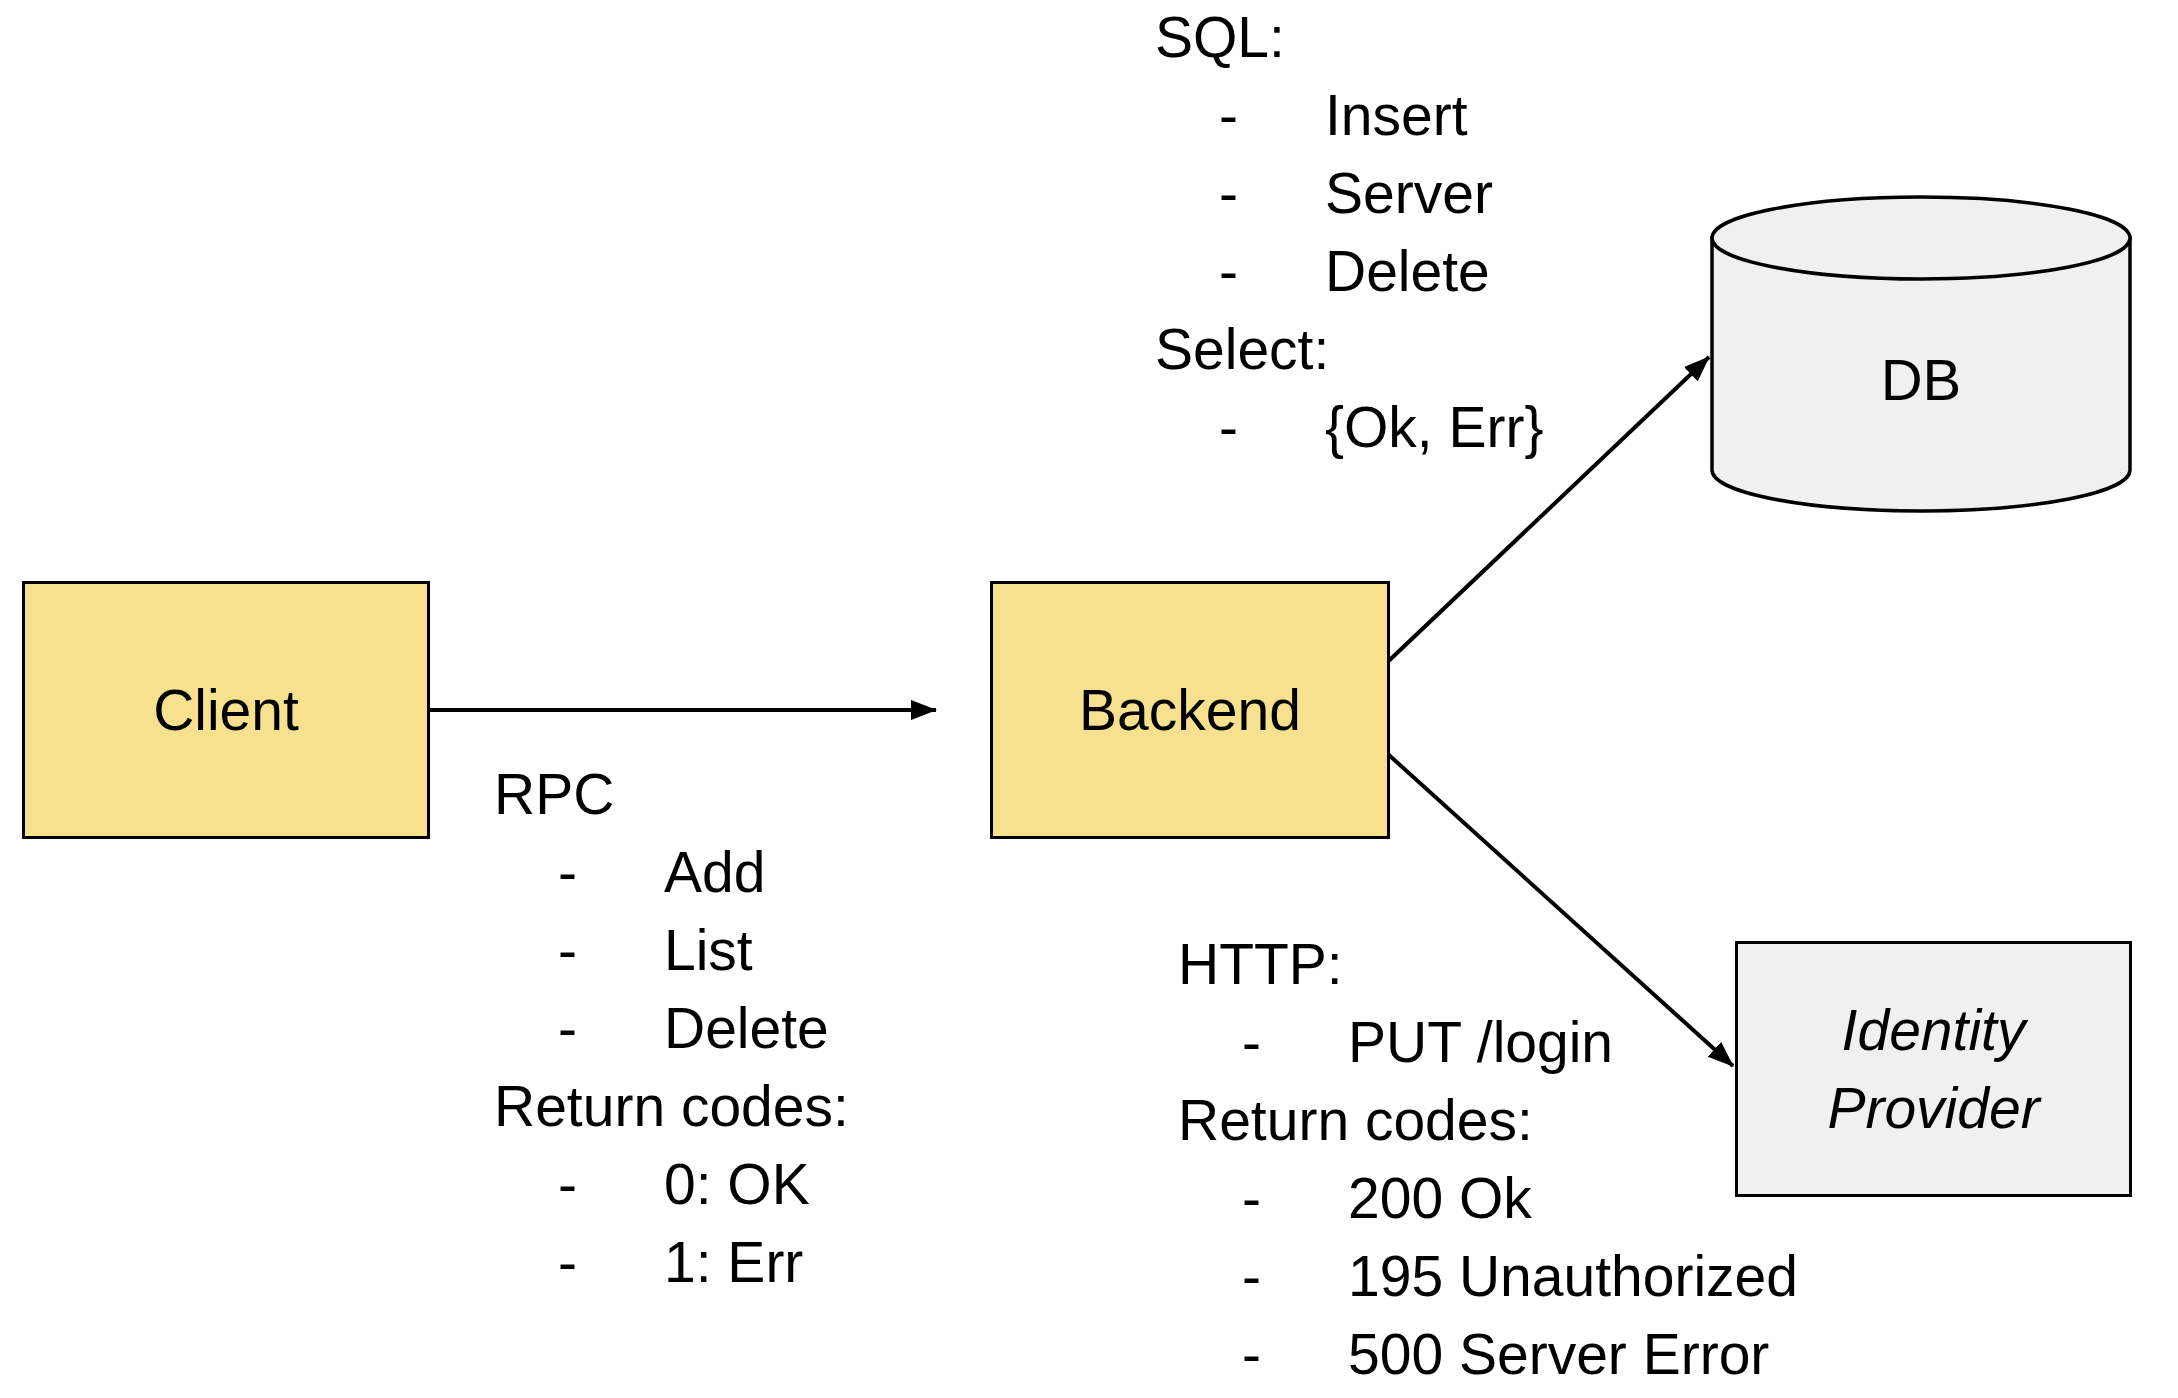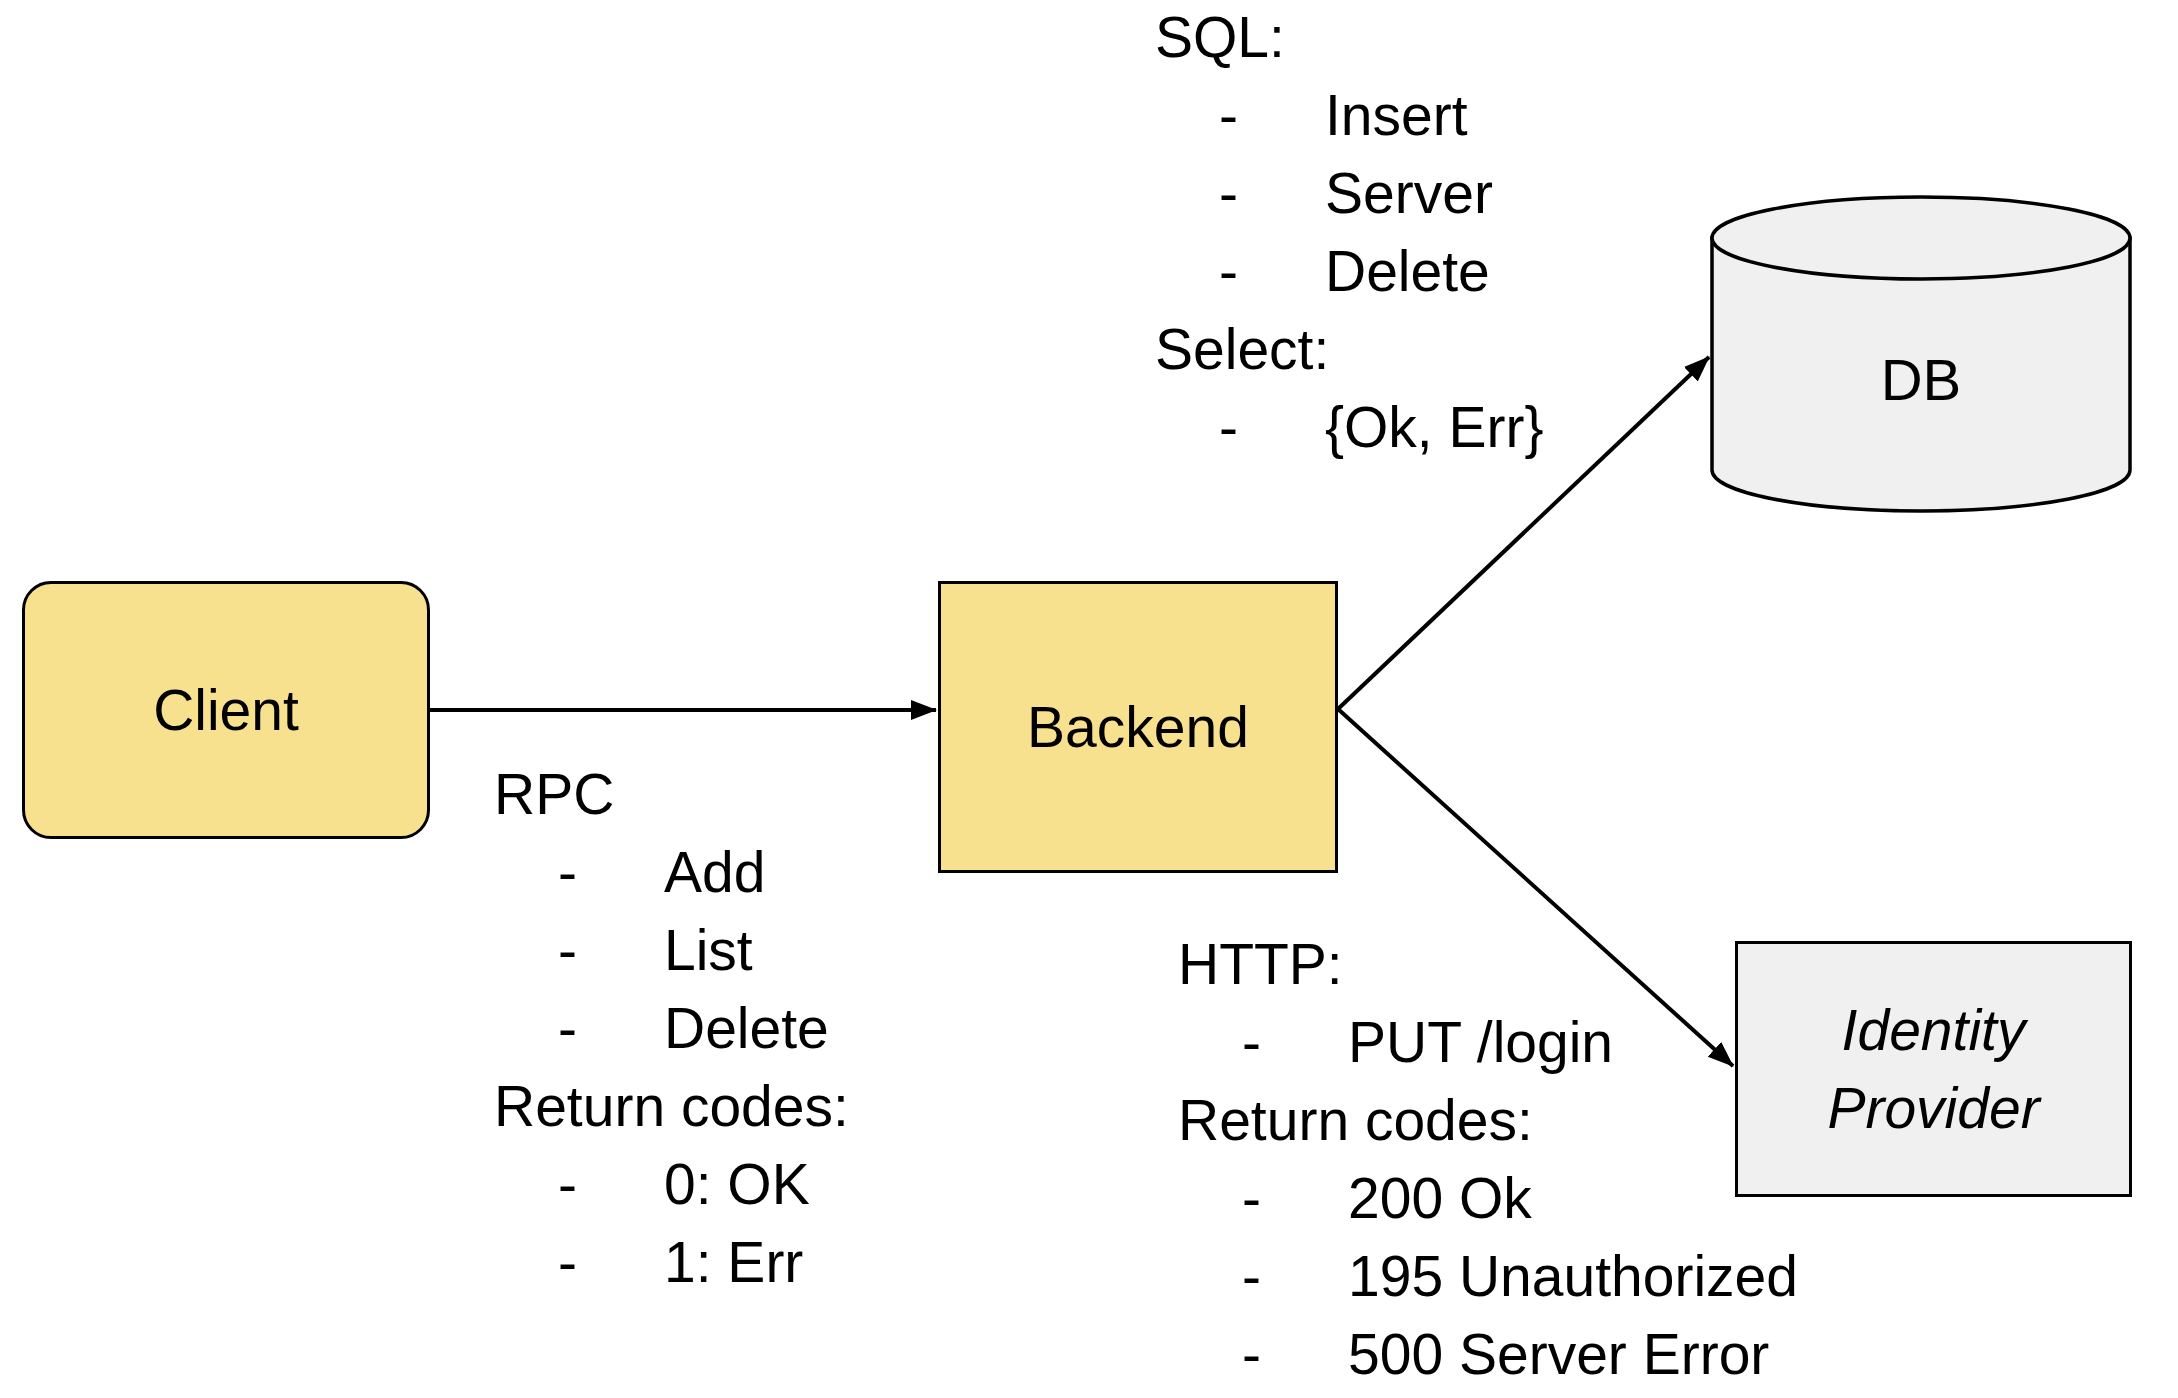--- a/index.html
+++ b/index.html
@@ -7,22 +7,22 @@
     position:relative;width:2178px;height:1398px;background:#ffffff;
     font-family:"Liberation Sans",sans-serif;color:#000;overflow:hidden;
   }
   svg.edges{position:absolute;left:0;top:0;}
   .node{
     position:absolute;display:flex;align-items:center;justify-content:center;
     border:3px solid #000;box-sizing:border-box;font-size:57px;line-height:1.2;
   }
   .node-yellow{background:#F8E18E;}
   .node-gray{background:#F0F0F0;}
-  #node-client{left:22px;top:581px;width:408px;height:258px;border-radius:29px;}
-  #node-backend{left:938px;top:581px;width:400px;height:292px;}
+  #node-client{left:22px;top:581px;width:408px;height:258px;}
+  #node-backend{left:990px;top:581px;width:400px;height:258px;}
   #node-idp{left:1735px;top:941px;width:397px;height:256px;text-align:center;}
   #node-idp .node-label{width:300px;line-height:78px;font-style:italic;}
   #node-db{position:absolute;left:1710px;top:195px;width:422px;height:318px;}
   #node-db .node-label{
     position:absolute;left:0;top:146px;width:100%;text-align:center;
     font-size:58px;line-height:78px;
   }
   .block{position:absolute;font-size:57px;white-space:nowrap;}
   .block .line{position:relative;height:78px;}
   .block .line span{position:absolute;top:0;line-height:78px;}

